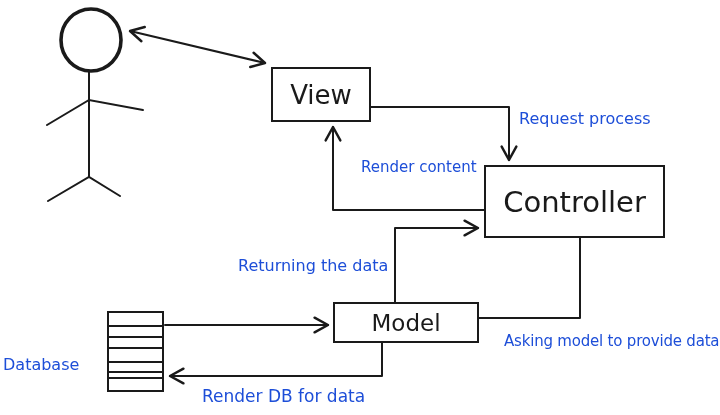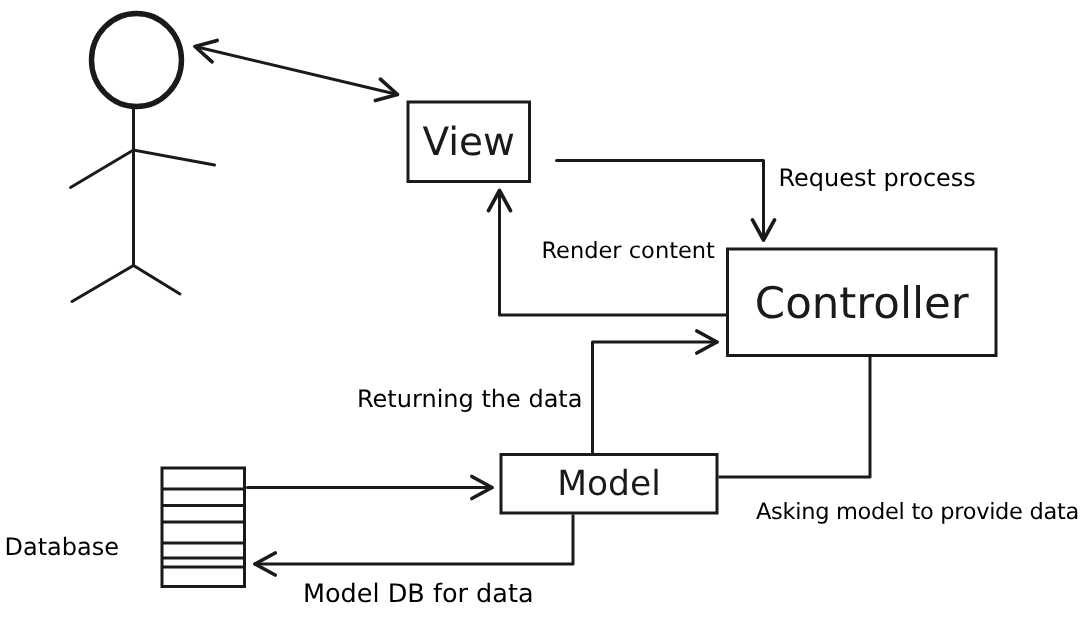--- a/index.html
+++ b/index.html
@@ -13,27 +13,27 @@
   }
   .canvas svg{position:absolute;left:0;top:0;}
   .node{
     position:absolute;
     border:2.5px solid #1a1a1a;
     background:#ffffff;
     display:flex;align-items:center;justify-content:center;
     box-sizing:border-box;
     white-space:nowrap;
   }
-  .node-view{left:271px;top:67px;width:83px;height:55px;font-size:26px;}
+  .node-view{left:271px;top:67px;width:100px;height:55px;font-size:26px;}
   .node-controller{left:484px;top:165px;width:181px;height:73px;font-size:29px;}
   .node-model{left:333px;top:302px;width:146px;height:41px;font-size:23px;}
   .lbl{
     position:absolute;
     white-space:nowrap;
-    color:#000000;
+    color:#1d4ed8;
   }
   .lbl-request{left:519px;top:109px;font-size:16px;}
   .lbl-render{left:341px;top:158px;font-size:15px;margin-left:20px;}
   .lbl-returning{left:238px;top:256px;font-size:16px;}
   .lbl-askmodel{left:504px;top:332px;font-size:15px;letter-spacing:-0.2px;}
   .lbl-response{left:175px;top:296px;font-size:15px;}
   .lbl-askdb{left:202px;top:386px;font-size:17px;}
   .lbl-database{left:3px;top:355px;font-size:16px;}
   .lbl-user{
     left:0px;top:210px;width:184px;
@@ -88,16 +88,16 @@
     <span>Controller</span>
   </div>
   <div class="node node-model">
     <span>Model</span>
   </div>
 
   <div class="lbl lbl-request">Request process</div>
   <div class="lbl lbl-render">Render content</div>
   <div class="lbl lbl-returning">Returning the data</div>
   <div class="lbl lbl-askmodel">Asking model to provide data</div>
-  <div class="lbl lbl-askdb">Model DB for data</div>
+  <div class="lbl lbl-askdb">Render DB for data</div>
   <div class="lbl lbl-database">Database</div>
 
 </div>
 
 </body></html>

